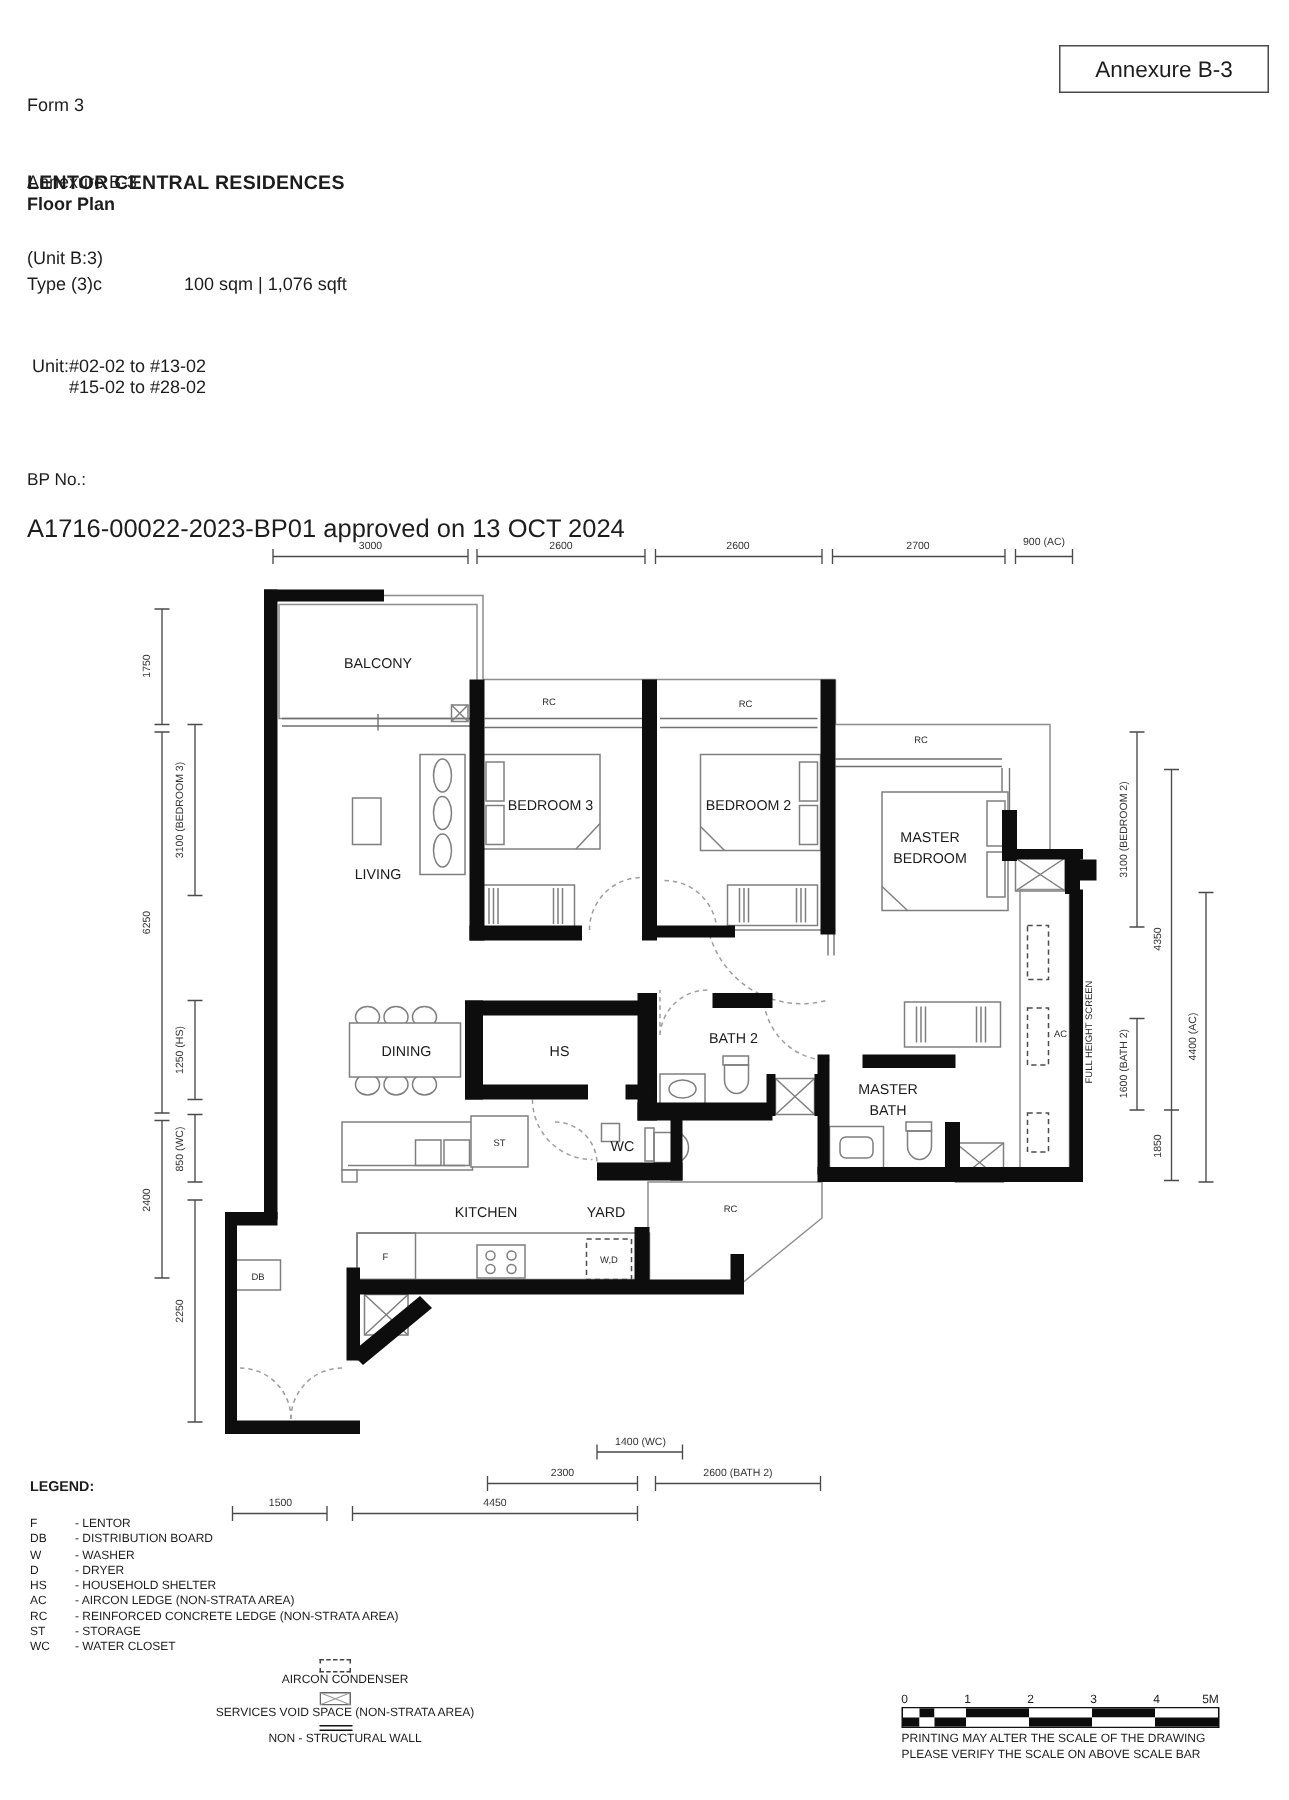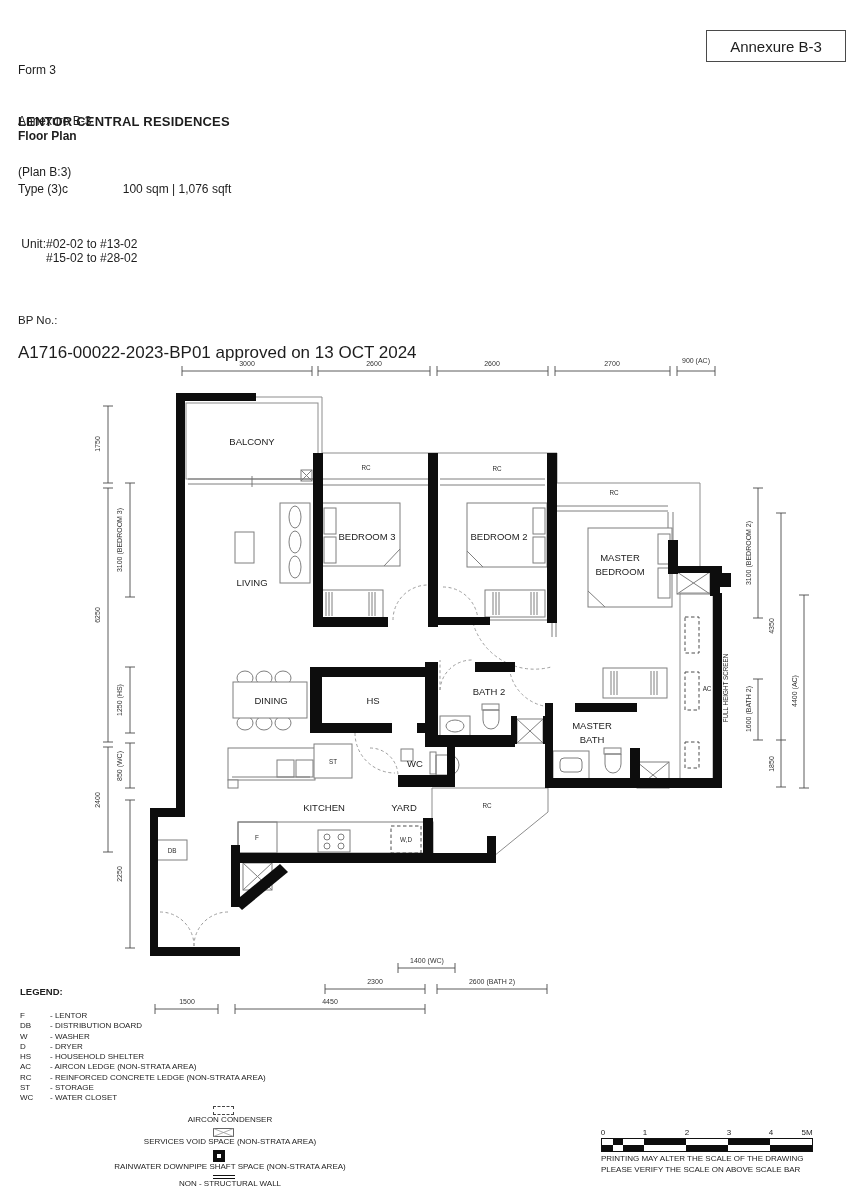--- a/index.html
+++ b/index.html
@@ -44,21 +44,21 @@
   .win{fill:none;stroke:#6f6f6f;stroke-width:0.9;}
 </style>
 </head>
 <body>
 
 <div class="page">
 
   <div class="abs hdr" style="left:18px;top:28px;">
     <div>Form 3</div>
     <div>Annexure B-3</div>
-    <div>(Plan B:3)</div>
+    <div>(Unit B:3)</div>
   </div>
 
   <div class="abs annex" style="left:706px;top:30px;">
     <span>Annexure B-3</span>
   </div>
 
   <div class="abs" style="left:18px;top:114px;">
     <div class="title">LENTOR CENTRAL RESIDENCES</div>
     <div class="sub">Floor Plan</div>
   </div>
@@ -381,28 +381,20 @@
       <span class="sym-cell">
         <svg width="21" height="9">
           <rect x="0.5" y="0.5" width="20" height="8" fill="none" stroke="#666"></rect>
           <path d="M0.5 0.5 L20.5 8.5 M0.5 8.5 L20.5 0.5" stroke="#999" stroke-width="0.8"></path>
         </svg>
       </span>
       <span>SERVICES VOID SPACE (NON-STRATA AREA)</span>
     </div>
     <div class="sym-row">
       <span class="sym-cell">
-          <span class="sym-black">
-            <i></i>
-          </span>
-        </span>
-      <span>RAINWATER DOWNPIPE SHAFT SPACE (NON-STRATA AREA)</span>
-    </div>
-    <div class="sym-row">
-      <span class="sym-cell">
           <span class="sym-ns"></span>
         </span>
       <span>NON - STRUCTURAL WALL</span>
     </div>
   </div>
 
   <div class="abs scale-wrap" style="left:601px;top:1128px;">
     <div class="sc-ticks">
       <span style="left:2px;">0</span>
       <span style="left:44px;">1</span>

